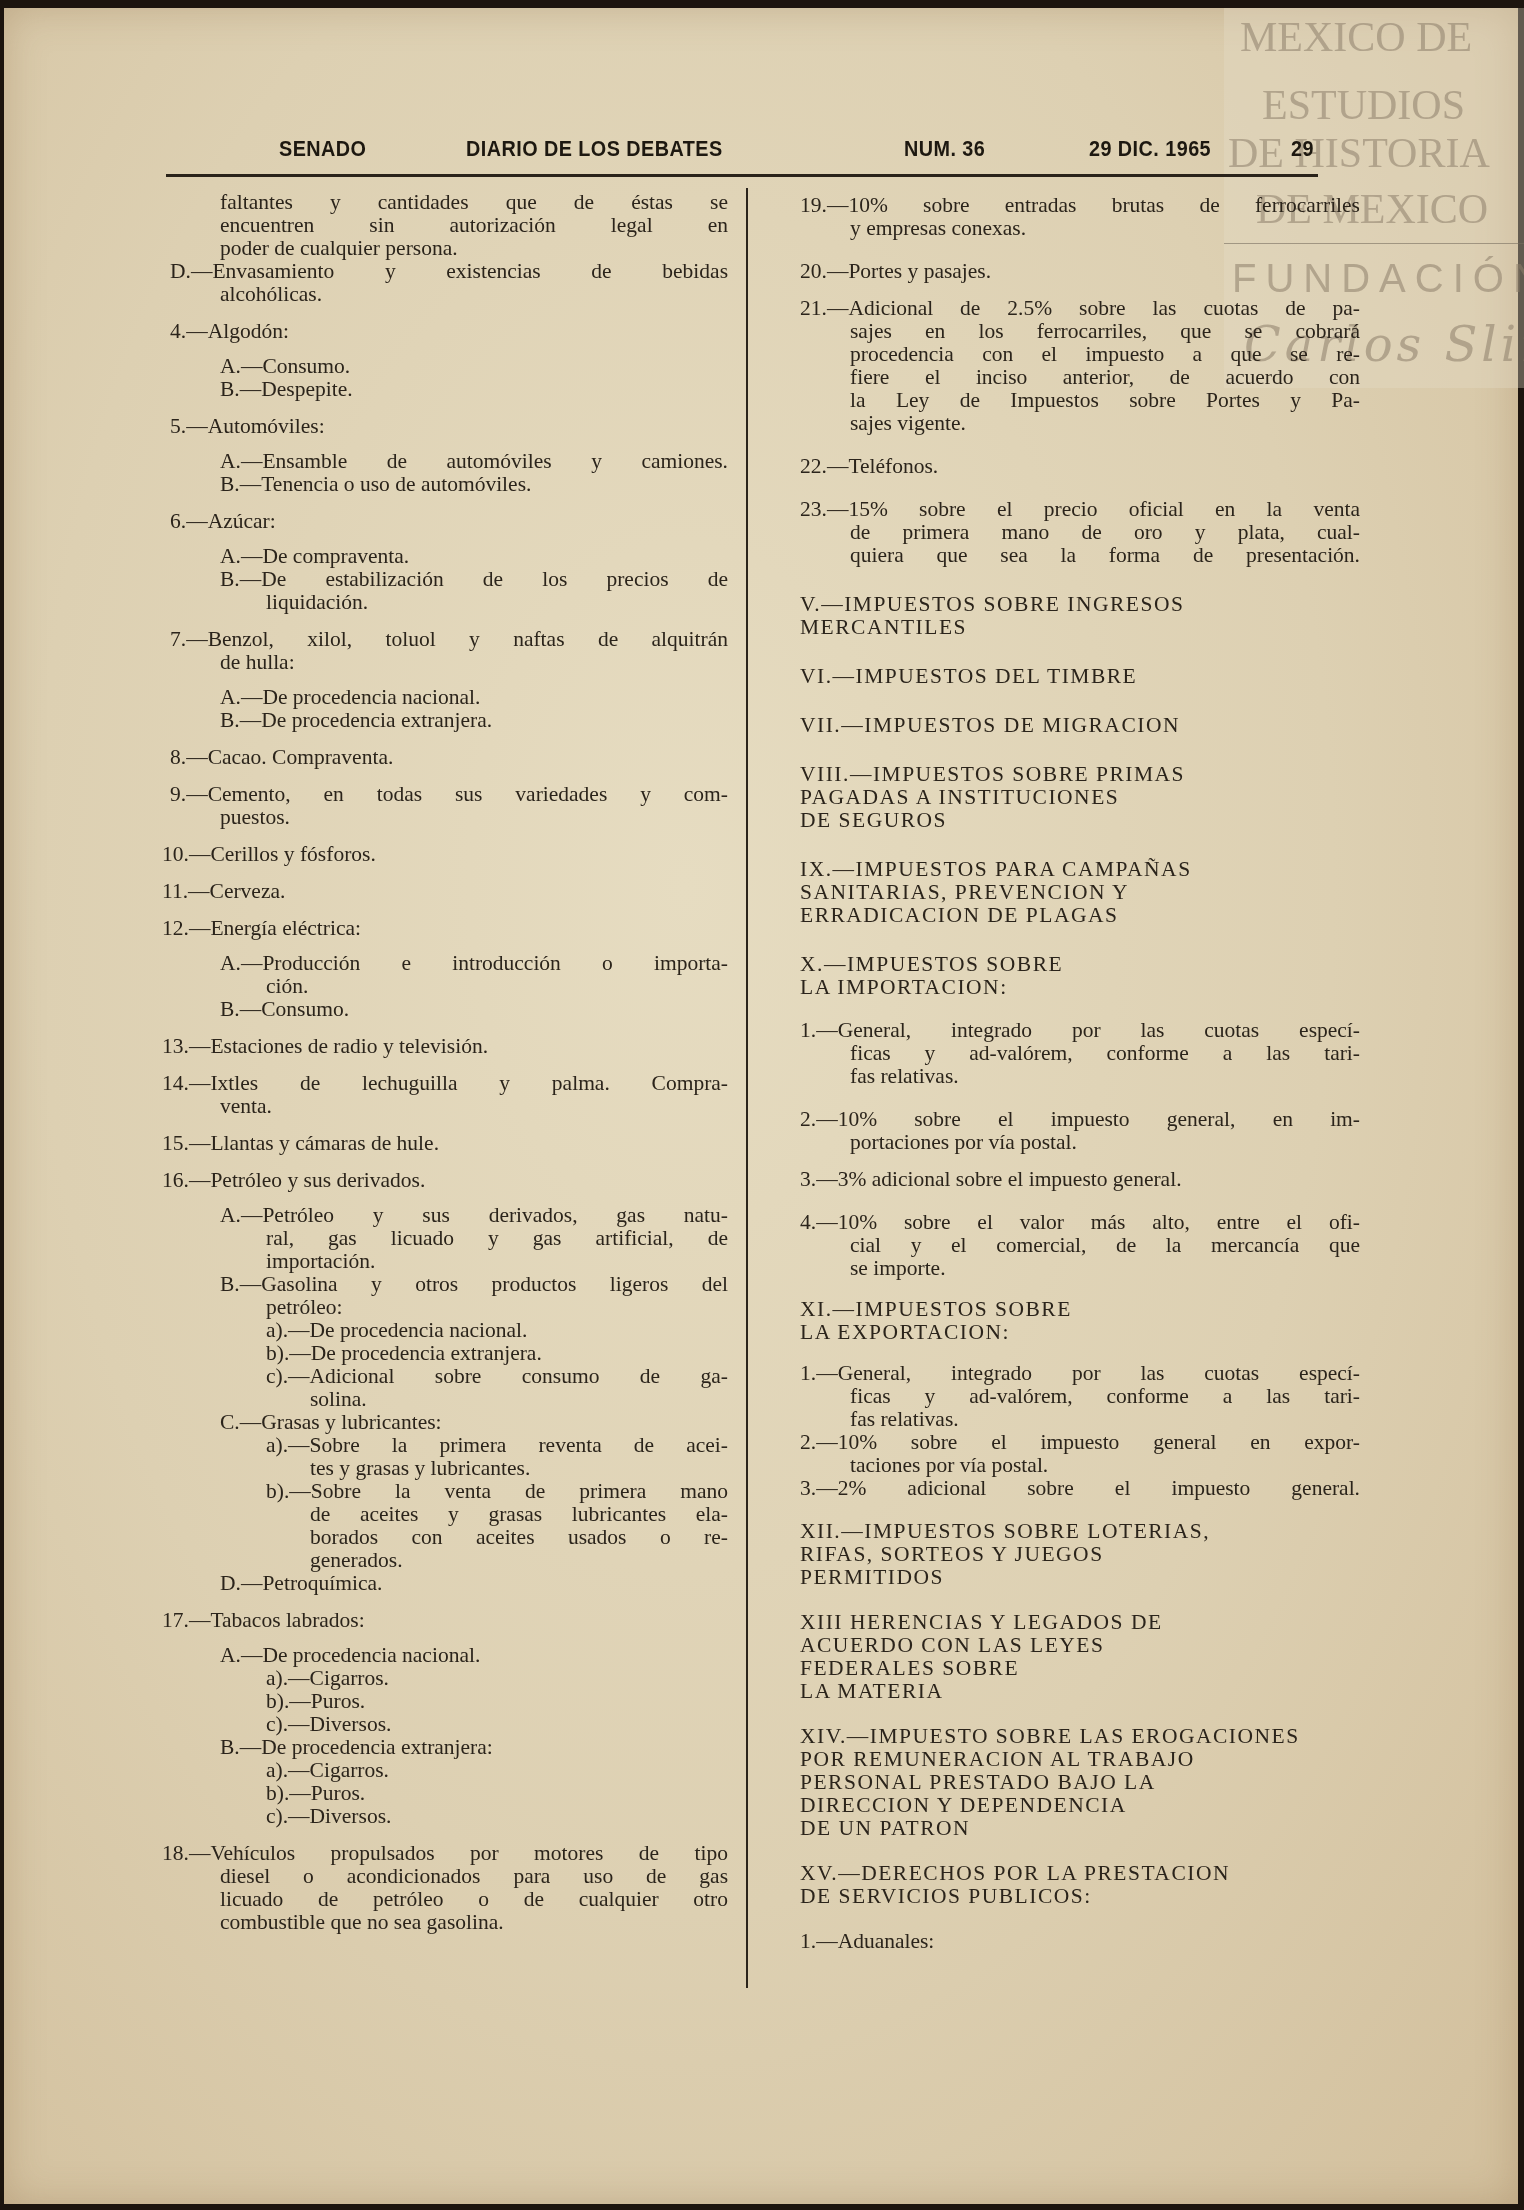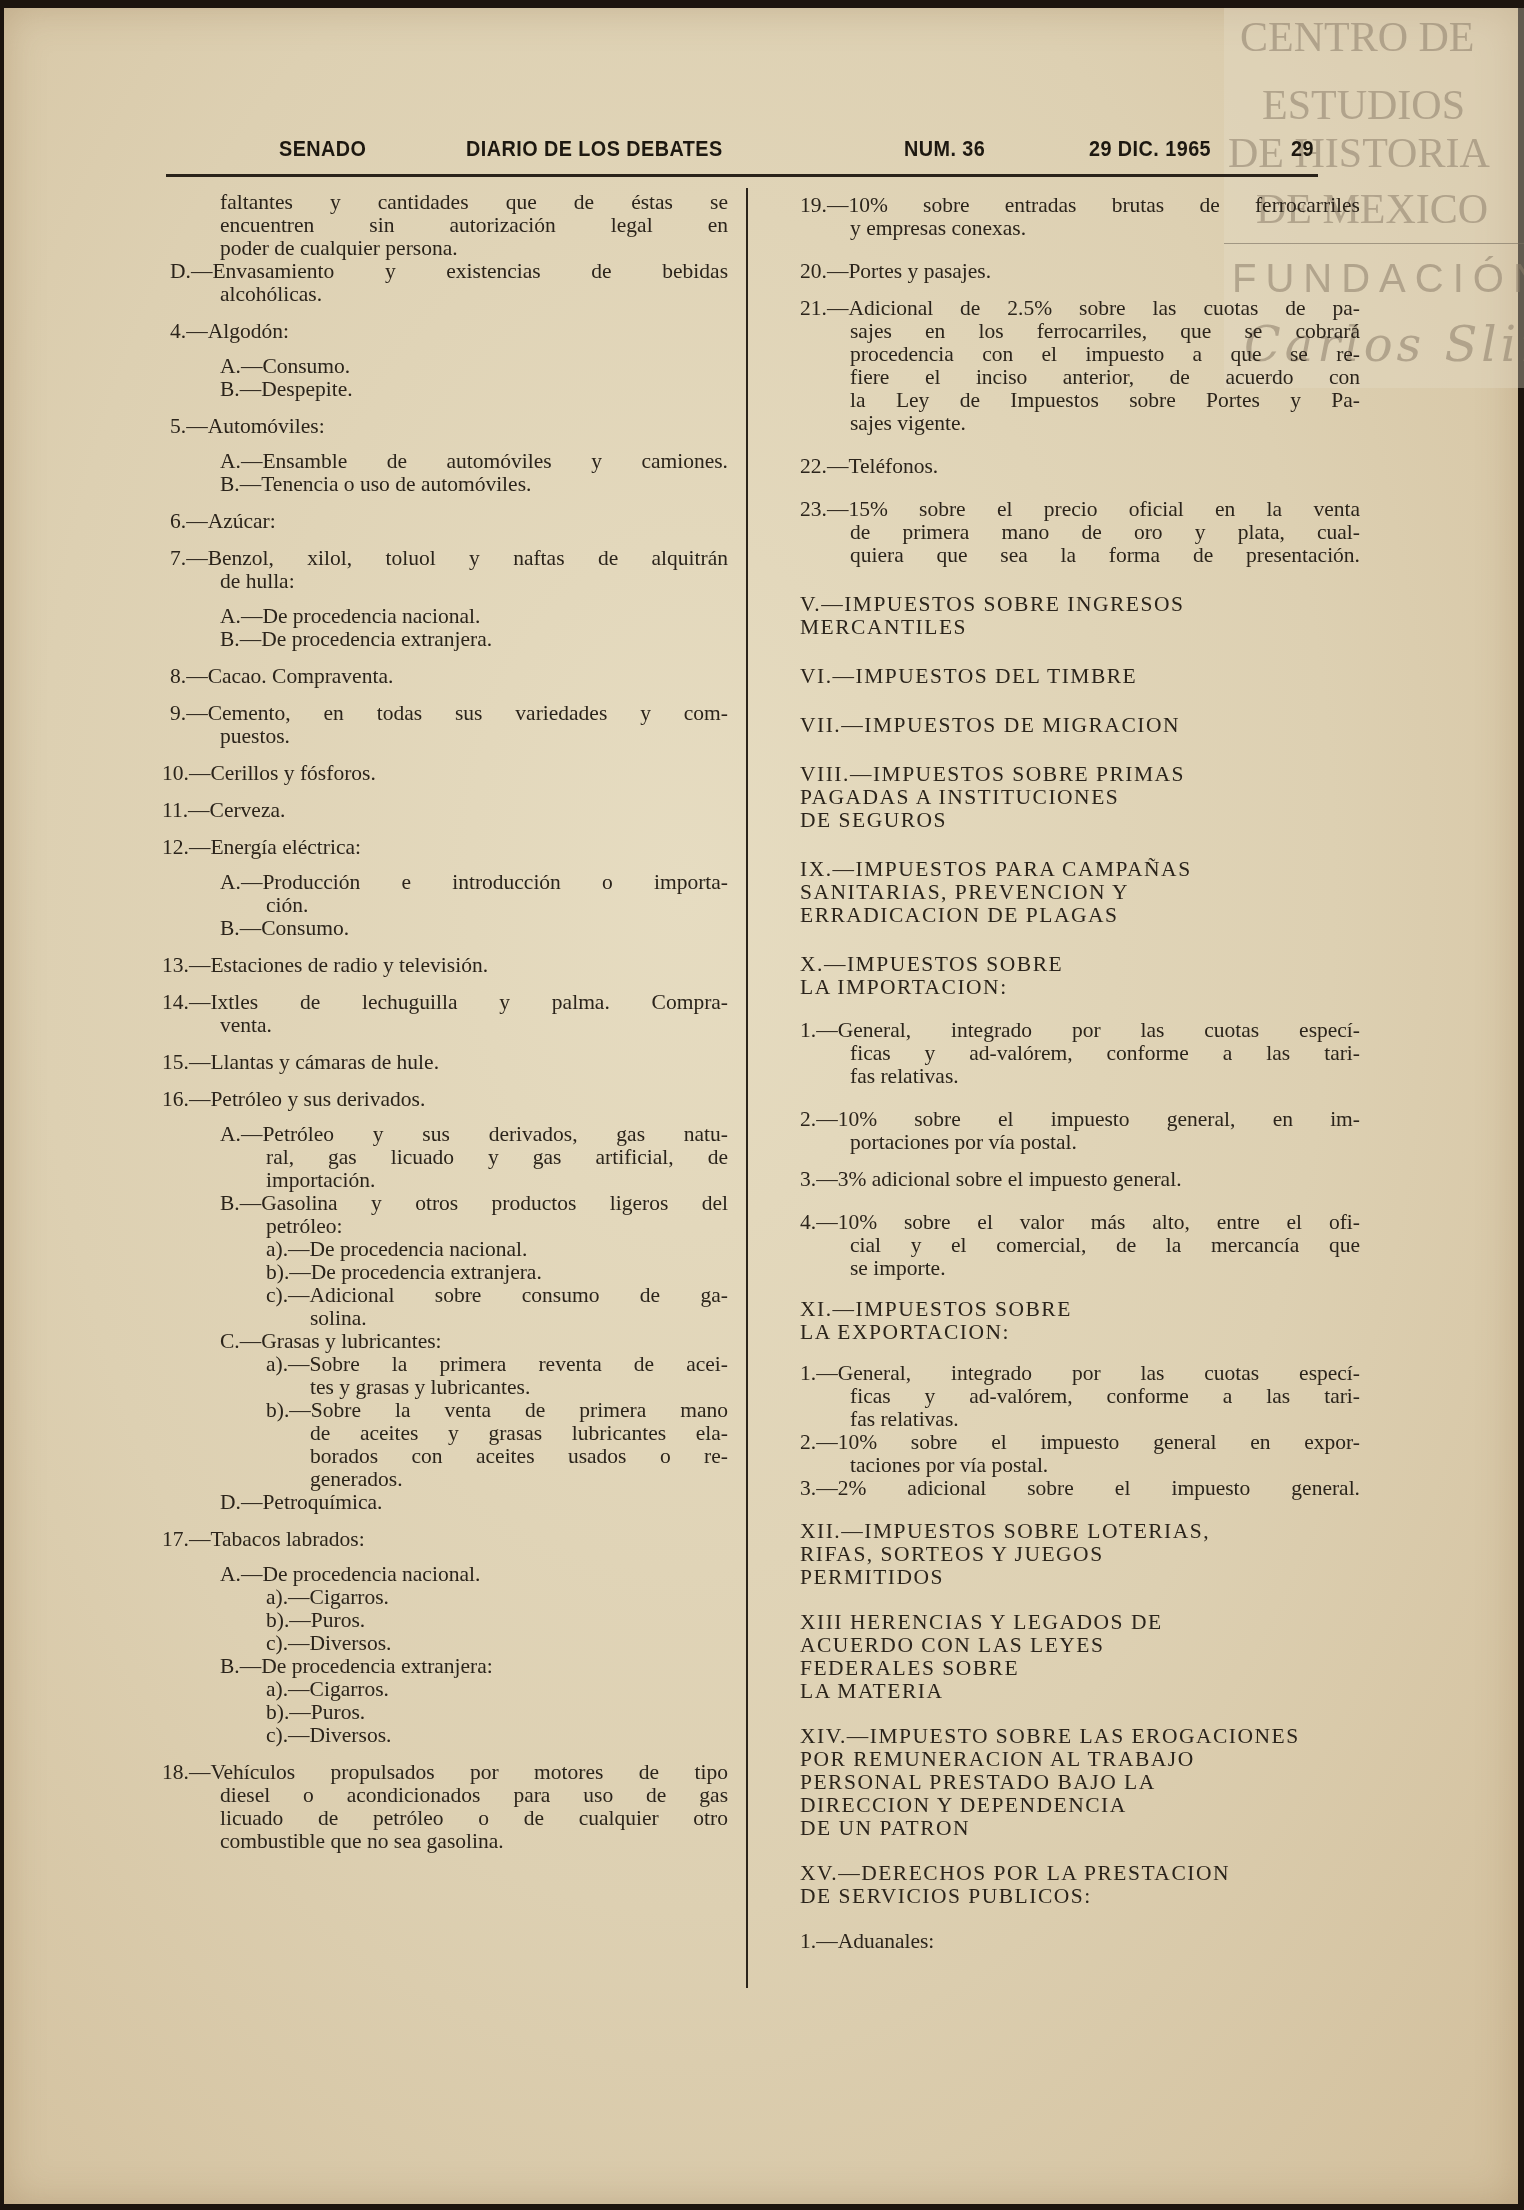--- a/index.html
+++ b/index.html
@@ -58,21 +58,21 @@
     margin: 4px 0 26px 0;
   }
   .heading .hl { display: block; }
 </style>
 </head>
 <body>
 
 <div class="page">
 
   <div class="watermark"></div>
-  <div class="wm-line" style="left:1236px; top:8px;">CENTRO DE</div>
+  <div class="wm-line" style="left:1236px; top:8px;">MEXICO DE</div>
   <div class="wm-line" style="left:1258px; top:76px;">ESTUDIOS</div>
   <div class="wm-line" style="left:1224px; top:124px;">DE HISTORIA</div>
   <div class="wm-line" style="left:1252px; top:180px;">DE MEXICO</div>
   <div class="wm-rule"></div>
   <div class="wm-line wm-sans" style="left:1228px; top:250px;">FUNDACIÓN</div>
   <div class="wm-line wm-sig" style="left:1240px; top:312px;">Carlos Slim</div>
 
   <div class="header">
     <span style="left:0px;">SENADO</span>
     <span style="left:187px;">DIARIO DE LOS DEBATES</span>
@@ -105,20 +105,25 @@
     <div class="item">
       <span class="line last">5.—Automóviles:</span>
       <div class="sub">
         <span class="line ind1">A.—Ensamble de automóviles y camiones.</span>
         <span class="line ind1 last">B.—Tenencia o uso de automóviles.</span>
       </div>
     </div>
 
     <div class="item">
       <span class="line last">6.—Azúcar:</span>
+      <div class="sub">
+        <span class="line ind1 last">A.—De compraventa.</span>
+        <span class="line ind1">B.—De estabilización de los precios de</span>
+        <span class="line ind2 last">liquidación.</span>
+      </div>
     </div>
 
     <div class="item">
       <span class="line">7.—Benzol, xilol, toluol y naftas de alquitrán</span>
       <span class="line ind1 last">de hulla:</span>
       <div class="sub">
         <span class="line ind1 last">A.—De procedencia nacional.</span>
         <span class="line ind1 last">B.—De procedencia extranjera.</span>
       </div>
     </div>

